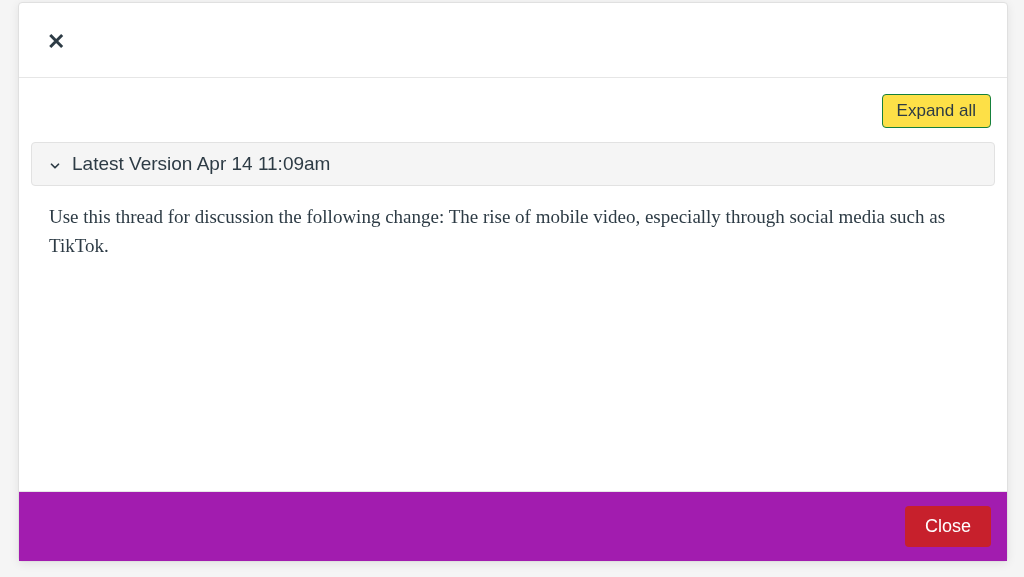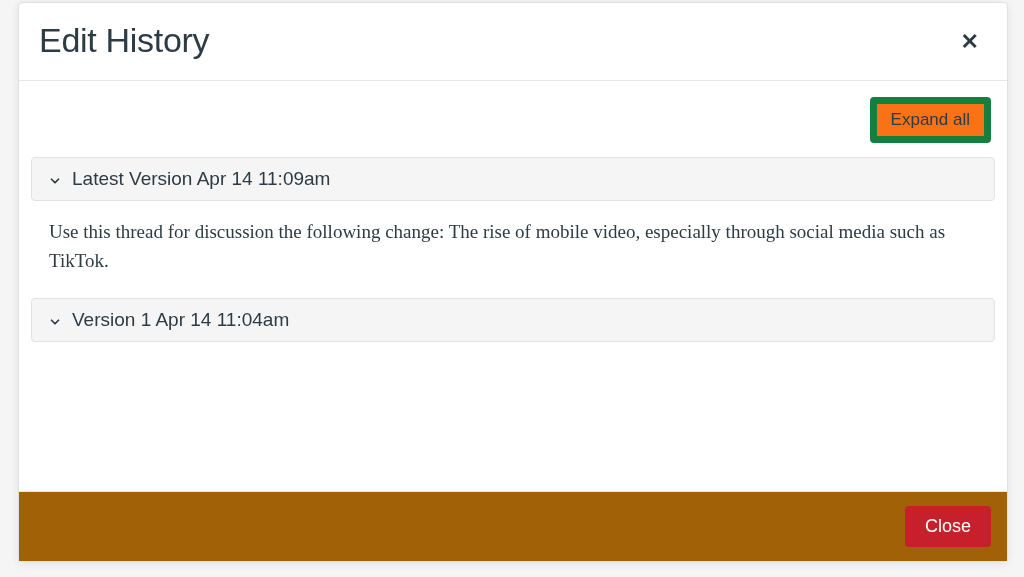--- a/index.html
+++ b/index.html
@@ -52,22 +52,22 @@
       padding: 16px 12px 8px 12px;
       overflow: auto;
     }
     .expand-row {
       display: flex;
       justify-content: flex-end;
       margin-bottom: 14px;
       padding-right: 4px;
     }
     .expand-btn {
-      background: #f97316;
-      border: 7px solid #15803d;
+      background: #fde047;
+      border: 1px solid #15803d;
       border-radius: 4px;
       padding: 6px 14px;
       font-size: 17px;
       color: #2D3B45;
       cursor: pointer;
     }
     .version-header {
       background: #f5f5f5;
       border: 1px solid #e2e2e2;
       border-radius: 4px;
@@ -95,64 +95,55 @@
       line-height: 1.55;
       color: #2D3B45;
       padding: 4px 18px 22px 18px;
       font-family: Liberation Serif, serif;
     }
     .modal-footer {
       border-top: 1px solid #e6e6e6;
       padding: 14px 16px;
       display: flex;
       justify-content: flex-end;
-      background: #a16207;
+      background: #a21caf;
     }
     .close-btn {
       background: #C7202C;
       color: #fff;
       border: none;
       border-radius: 4px;
       padding: 10px 20px;
       font-size: 18px;
       cursor: pointer;
     }
   </style>
 </head>
 <body>
 
 <div class="backdrop"></div>
 
 <div class="modal">
   <div class="modal-header">
-    <div class="modal-title">Edit History</div>
     <div class="close-x">✕</div>
   </div>
 
   <div class="modal-body">
     <div class="expand-row">
       <button class="expand-btn">Expand all</button>
     </div>
 
     <div class="version-header">
       <span class="chev">
         <svg viewBox="0 0 24 24" fill="none" stroke="#2D3B45" stroke-width="3" stroke-linecap="round" stroke-linejoin="round">
             <polyline points="6 9 12 15 18 9"></polyline>
           </svg>
       </span>
       <span class="version-label">Latest Version Apr 14 11:09am</span>
     </div>
     <div class="version-content">Use this thread for discussion the following change: The rise of mobile video, especially through social media such as TikTok.</div>
 
-    <div class="version-header">
-      <span class="chev">
-        <svg viewBox="0 0 24 24" fill="none" stroke="#2D3B45" stroke-width="3" stroke-linecap="round" stroke-linejoin="round">
-            <polyline points="6 9 12 15 18 9"></polyline>
-          </svg>
-      </span>
-      <span class="version-label">Version 1 Apr 14 11:04am</span>
-    </div>
   </div>
 
   <div class="modal-footer">
     <button class="close-btn">Close</button>
   </div>
 </div>
 
 </body></html>

